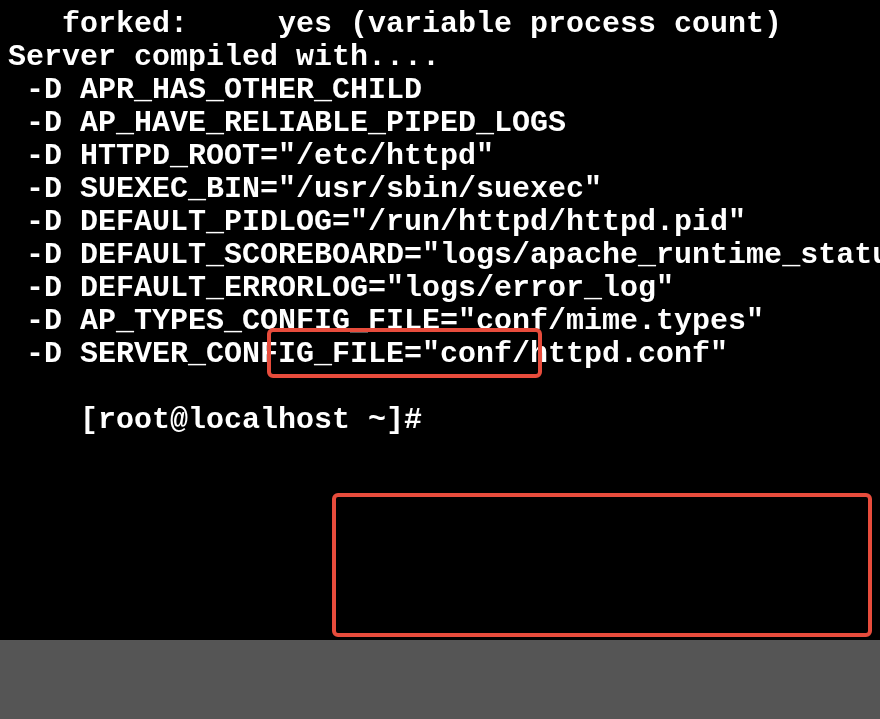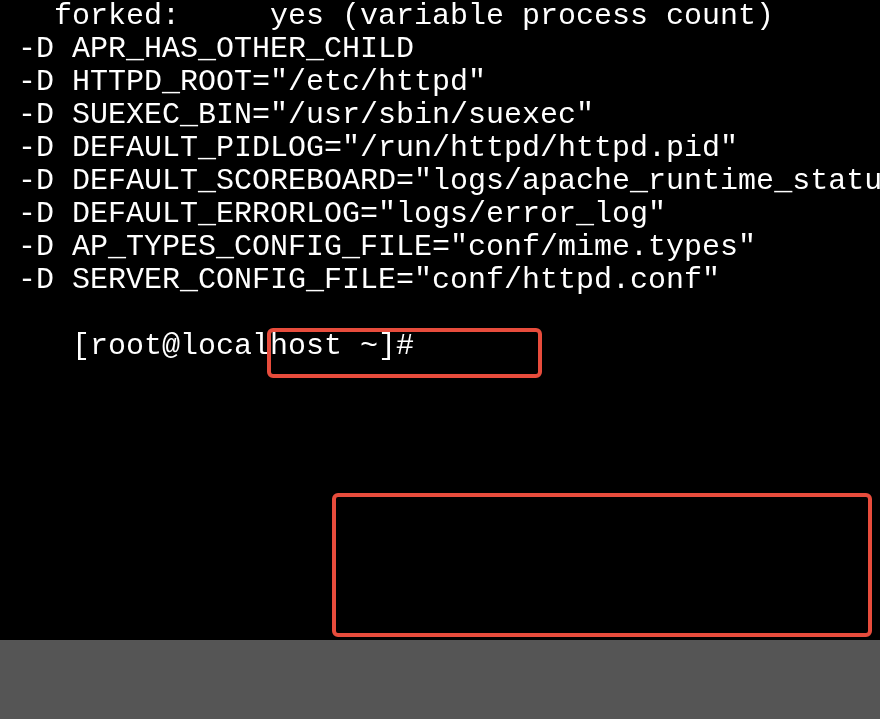--- a/index.html
+++ b/index.html
@@ -14,25 +14,25 @@
       overflow: hidden;
       font-family: "Courier New", monospace;
     }
     .terminal {
       position: relative;
       background: #000;
       color: #fff;
       font-family: "Courier New", monospace;
       font-size: 30px;
       line-height: 1.1;
-      padding: 0;
+      padding: 8px;
       width: 880px;
       height: 640px;
       overflow: hidden;
-      font-weight: normal;
+      font-weight: bold;
       letter-spacing: 0px;
     }
     .line {
       white-space: pre;
       height: 33px;
       font-family: "Courier New", monospace;
     }
     .highlight-box {
       position: absolute;
       border: 4px solid #e74c3c;
@@ -58,21 +58,23 @@
     }
     .prompt-user {
       color: #fff;
     }
   </style>
 </head>
 <body>
 
 <div class="terminal">
   <div class="line">   forked:     yes (variable process count)</div>
+  <div class="line">Server compiled with....</div>
   <div class="line"> -D APR_HAS_OTHER_CHILD</div>
+  <div class="line"> -D AP_HAVE_RELIABLE_PIPED_LOGS</div>
   <div class="line"> -D HTTPD_ROOT="/etc/httpd"</div>
   <div class="line"> -D SUEXEC_BIN="/usr/sbin/suexec"</div>
   <div class="line"> -D DEFAULT_PIDLOG="/run/httpd/httpd.pid"</div>
   <div class="line"> -D DEFAULT_SCOREBOARD="logs/apache_runtime_status"</div>
   <div class="line"> -D DEFAULT_ERRORLOG="logs/error_log"</div>
   <div class="line"> -D AP_TYPES_CONFIG_FILE="conf/mime.types"</div>
   <div class="line"> -D SERVER_CONFIG_FILE="conf/httpd.conf"</div>
   <div class="line">
     <span class="prompt-user">[root@localhost ~]# </span>
   </div>

